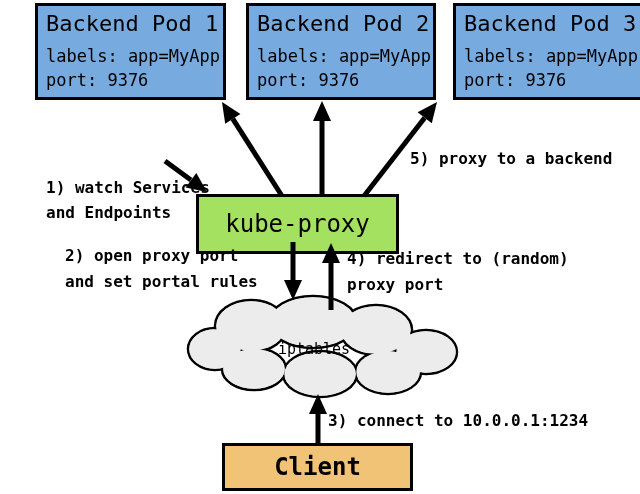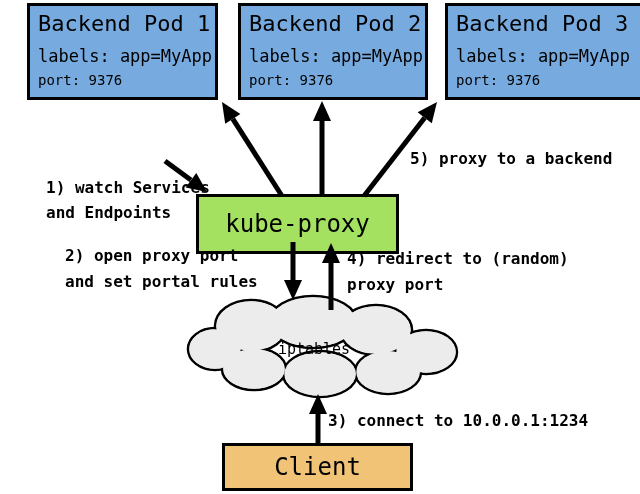--- a/index.html
+++ b/index.html
@@ -8,24 +8,24 @@
     --kube-proxy-fill:#A4E160;
     --client-fill:#F0C377;
     --cloud-fill:#ECECEC;
     --line-color:#000000;
     --background:#FFFFFF;
   }
   html,body{margin:0;padding:0;}
   body{background:var(--background);font-family:"DejaVu Sans Mono","Liberation Mono",monospace;}
   .canvas{position:relative;width:640px;height:494px;background:var(--background);overflow:hidden;}
   .box{position:absolute;box-sizing:border-box;border:3px solid var(--line-color);color:#000;}
-  .pod{background:var(--pod-fill);height:97px;padding:5px 0 0 8px;}
+  .pod{background:var(--pod-fill);height:97px;padding:5px 0 0 8px;margin-left:8px;}
   .pod-title{font-size:22px;line-height:26px;white-space:nowrap;}
   .pod-line{font-size:17px;line-height:21px;margin-top:9px;white-space:nowrap;}
-  .pod-line2{font-size:14px;line-height:21px;margin-top:3px;white-space:nowrap;}
+  .pod-line2{font-size:17px;line-height:21px;margin-top:3px;white-space:nowrap;}
   .node-label-box{display:flex;align-items:center;justify-content:center;font-size:24px;white-space:nowrap;}
   .apiserver{background:var(--apiserver-fill);}
   .kubeproxy{background:var(--kube-proxy-fill);}
   .client{background:var(--client-fill);}
   .overlay{position:absolute;left:0;top:0;pointer-events:none;}
   .cloud-stroked{fill:var(--cloud-fill);stroke:var(--line-color);stroke-width:2.5;}
   .cloud-fill-only{fill:var(--cloud-fill);stroke:none;}
   .cloud-text{font-family:"DejaVu Sans Mono","Liberation Mono",monospace;font-size:15px;fill:#000;}
   .arrow-shaft{stroke:var(--line-color);stroke-width:5;fill:none;}
   .arrow-head{fill:var(--line-color);stroke:none;}
@@ -48,21 +48,21 @@
   </div>
   <div class="box pod" style="left:445px;top:3px;width:232px;">
     <div class="pod-title">Backend Pod 3</div>
     <div class="pod-line">labels: app=MyApp</div>
     <div class="pod-line2">port: 9376</div>
   </div>
 
   <div class="box node-label-box kubeproxy" style="left:196px;top:194px;width:203px;height:60px;">
     <span>kube-proxy</span>
   </div>
-  <div class="box node-label-box client" style="left:222px;top:443px;width:191px;height:48px;">
+  <div class="box node-label-box client" style="left:222px;top:443px;width:191px;height:48px;font-weight:bold;">
     <span>Client</span>
   </div>
 
   <svg class="overlay" width="640" height="494" viewBox="0 0 640 494">
 
     <g>
       <g>
         <ellipse class="cloud-stroked" cx="215" cy="349" rx="27" ry="21"></ellipse>
         <ellipse class="cloud-stroked" cx="251" cy="326" rx="36" ry="26"></ellipse>
         <ellipse class="cloud-stroked" cx="313" cy="322" rx="44" ry="26"></ellipse>

